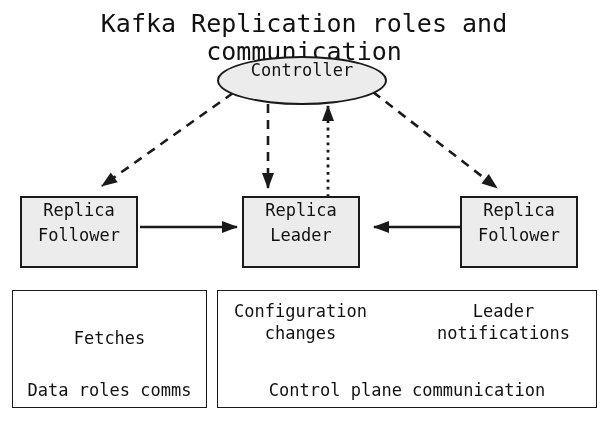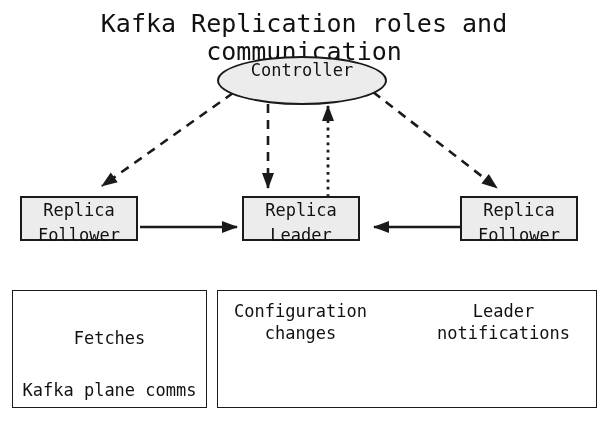--- a/index.html
+++ b/index.html
@@ -39,21 +39,21 @@
     border: 2px solid var(--stroke);
     display: flex; justify-content: center;
     text-align: center;
     font-size: 17px; line-height: 25px;
     white-space: pre-line;
   }
   .ellipse {
     left: 217px; top: 56px; width: 170px; height: 49px;
     border-radius: 50%;
   }
-  .box { top: 196px; width: 118px; height: 45px; }
+  .box { top: 196px; width: 118px; height: 72px; }
   .box1 { left: 20px; }
   .box2 { left: 242px; }
   .box3 { left: 460px; }
 
   .legend {
     position: absolute; top: 290px; height: 118px;
     border: 1.5px solid var(--stroke);
     background: var(--background);
     font-size: 17px;
   }
@@ -117,23 +117,24 @@
 Leader</span>
   </div>
 
   <div class="node box box3">
     <span>Replica
 Follower</span>
   </div>
 
   <div class="legend legend-left">
     <div class="fetches-label">Fetches</div>
-    <div class="l-caption">Kafka plane comms</div>
+    <div class="l-caption">Data roles comms</div>
   </div>
 
   <div class="legend legend-right">
     <div class="col col1">Configuration
 changes</div>
     <div class="col col2">Leader
 notifications</div>
+    <div class="l-caption">Control plane communication</div>
   </div>
 
 </div>
 
 </body></html>

